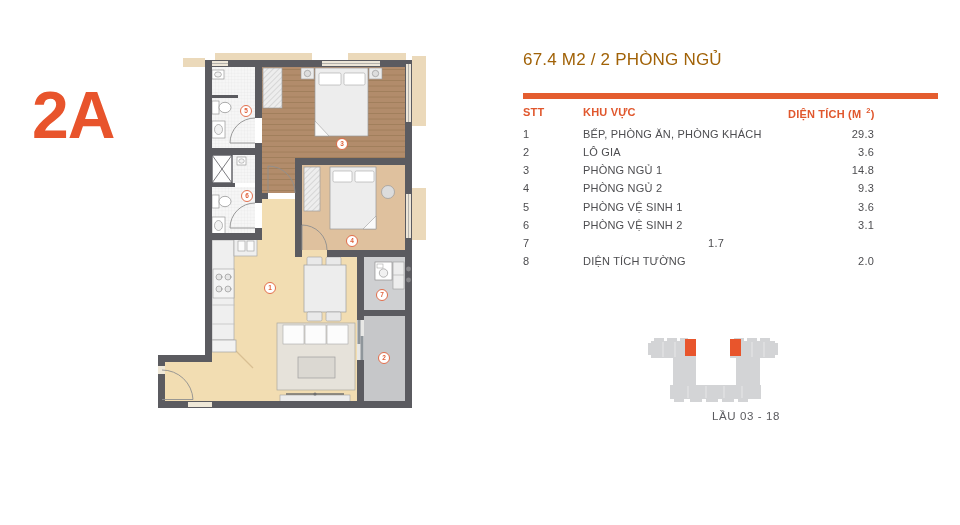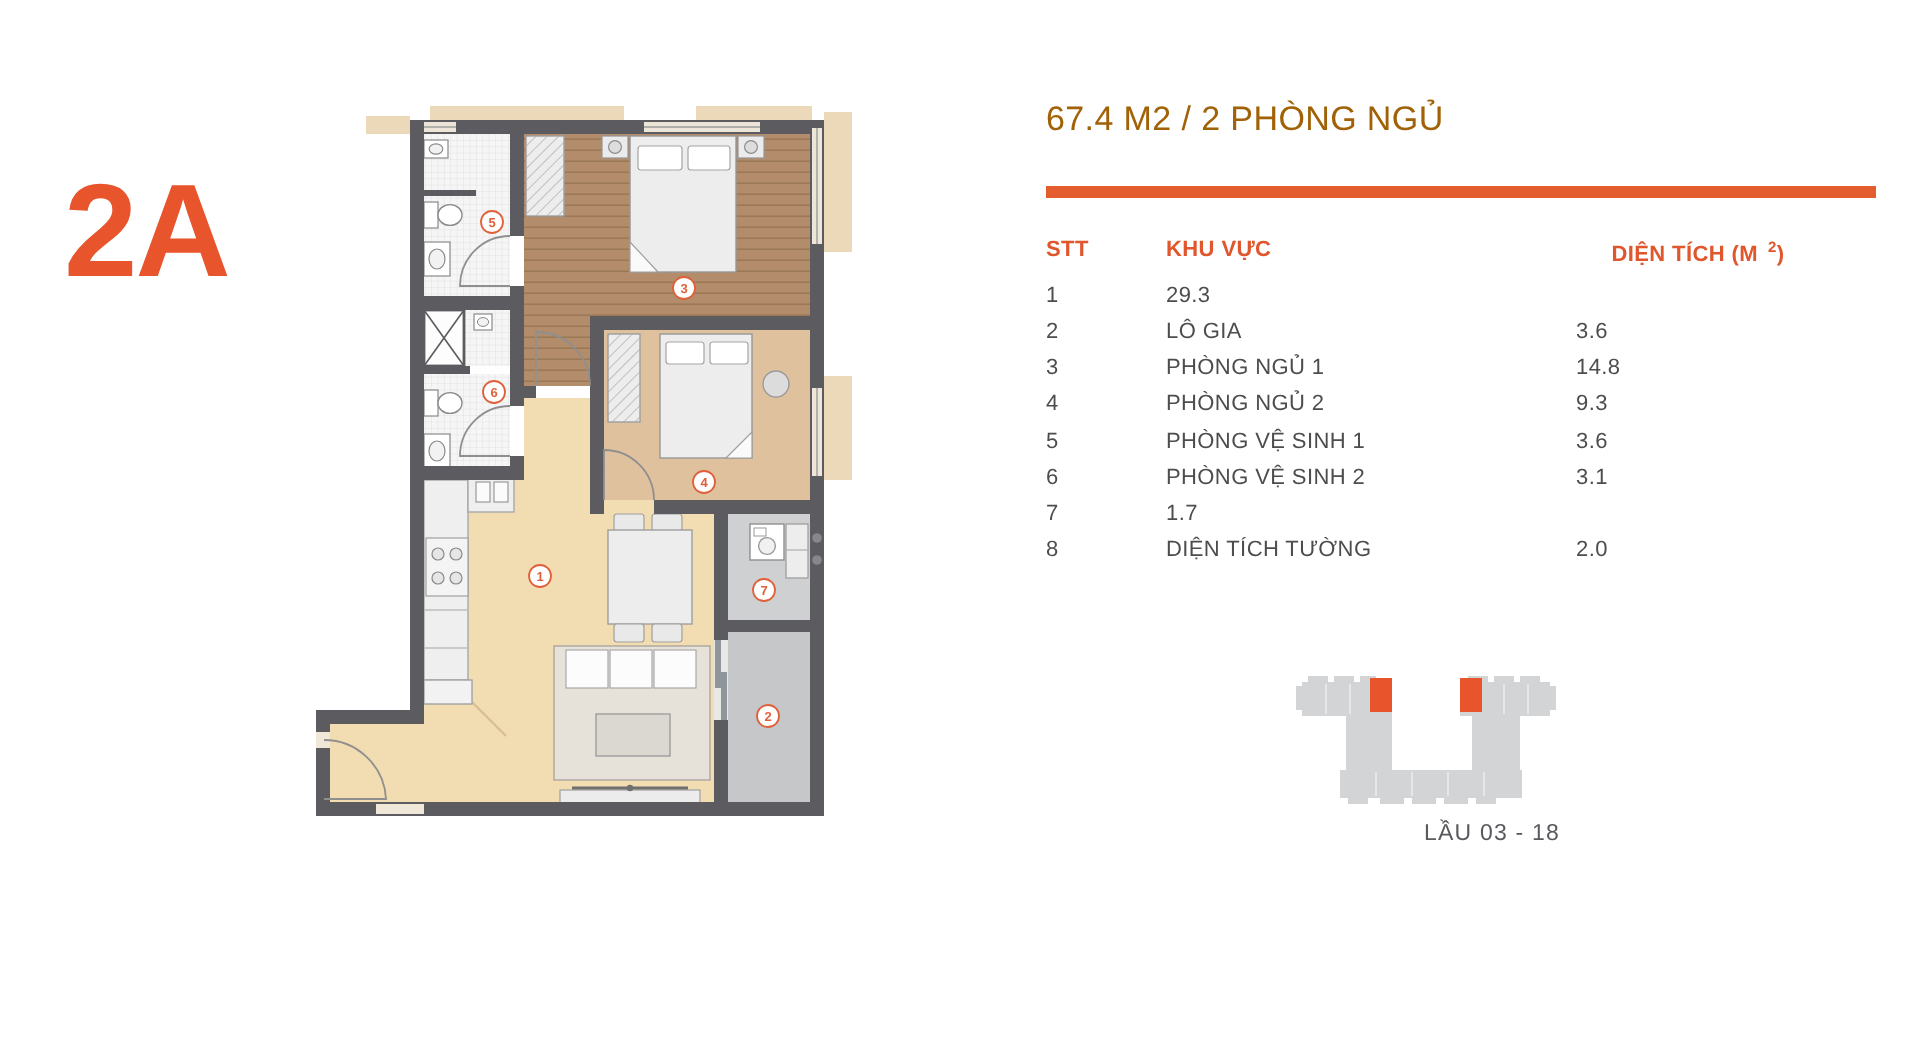--- a/index.html
+++ b/index.html
@@ -8,28 +8,28 @@
   .stage { position:relative; width:960px; height:525px; background:#fff; }
 
   .unit-code { position:absolute; left:32px; top:82px; font-size:66px; font-weight:700;
                letter-spacing:-1px; color:#E8542C; line-height:1; }
 
   .plan-wrap { position:absolute; left:152px; top:48px; width:280px; height:372px; }
 
   .info { position:absolute; left:523px; top:50px; width:415px; }
   .info-title { font-size:17px; line-height:20px; color:#a16207; letter-spacing:.2px; }
   .info-bar { margin-top:23px; height:6px; background:#E45D2F; }
-  .thead { display:grid; grid-template-columns:60px 1fr 150px; margin-top:20px;
+  .thead { display:grid; grid-template-columns:60px 1fr 150px; margin-top:7px;
            font-size:11px; font-weight:bold; color:#E0572D; letter-spacing:.2px; }
-  .thead .size-h { text-align:center; padding-right:28px; white-space:nowrap; }
+  .thead .size-h { text-align:left; padding-right:28px; white-space:nowrap; }
   .size-h sup { font-size:7.5px; margin-left:5px; }
   .tbody { margin-top:5px; }
   .trow { display:grid; grid-template-columns:60px 1fr 150px; height:18.2px;
           align-items:center; font-size:11px; color:#4D4D50; letter-spacing:.2px; }
-  .trow .val { padding-right:64px; }
+  .trow .val { text-align:right; padding-right:64px; }
 
   .locator { position:absolute; left:648px; top:333px; width:132px; }
   .locator-caption { margin-top:3px; text-align:right; font-size:11.5px;
                      color:#5A5A5E; letter-spacing:.6px; }
 </style>
 </head>
 <body>
 
 <div class="stage">
 
@@ -247,20 +247,21 @@
     <div class="info-title">67.4 M2 / 2 PHÒNG NGỦ</div>
     <div class="info-bar"></div>
     <div class="thead">
       <div>STT</div>
       <div>KHU VỰC</div>
       <div class="size-h"><span>DIỆN TÍCH (M</span><sup>2</sup><span>)</span></div>
     </div>
     <div class="tbody">
       <div class="trow">
           <span>1</span>
+          <span>BẾP, PHÒNG ĂN, PHÒNG KHÁCH</span>
           <span class="val">29.3</span>
         </div>
       <div class="trow">
           <span>2</span>
           <span>LÔ GIA</span>
           <span class="val">3.6</span>
         </div>
       <div class="trow">
           <span>3</span>
           <span>PHÒNG NGỦ 1</span>

